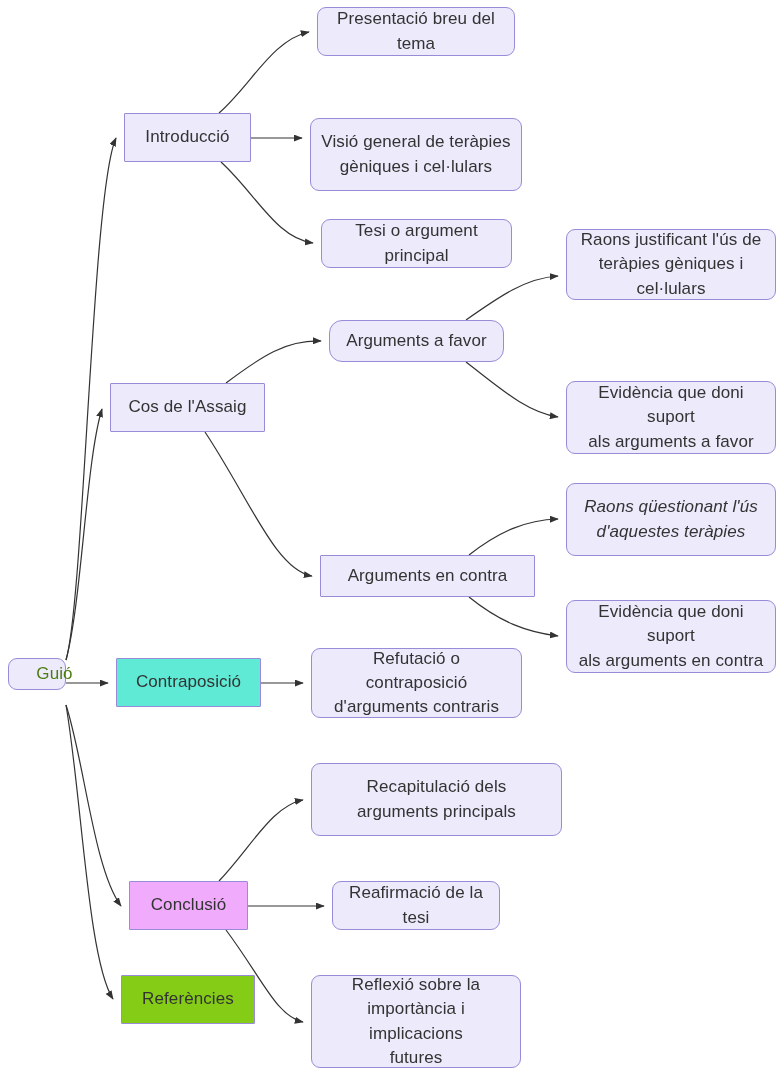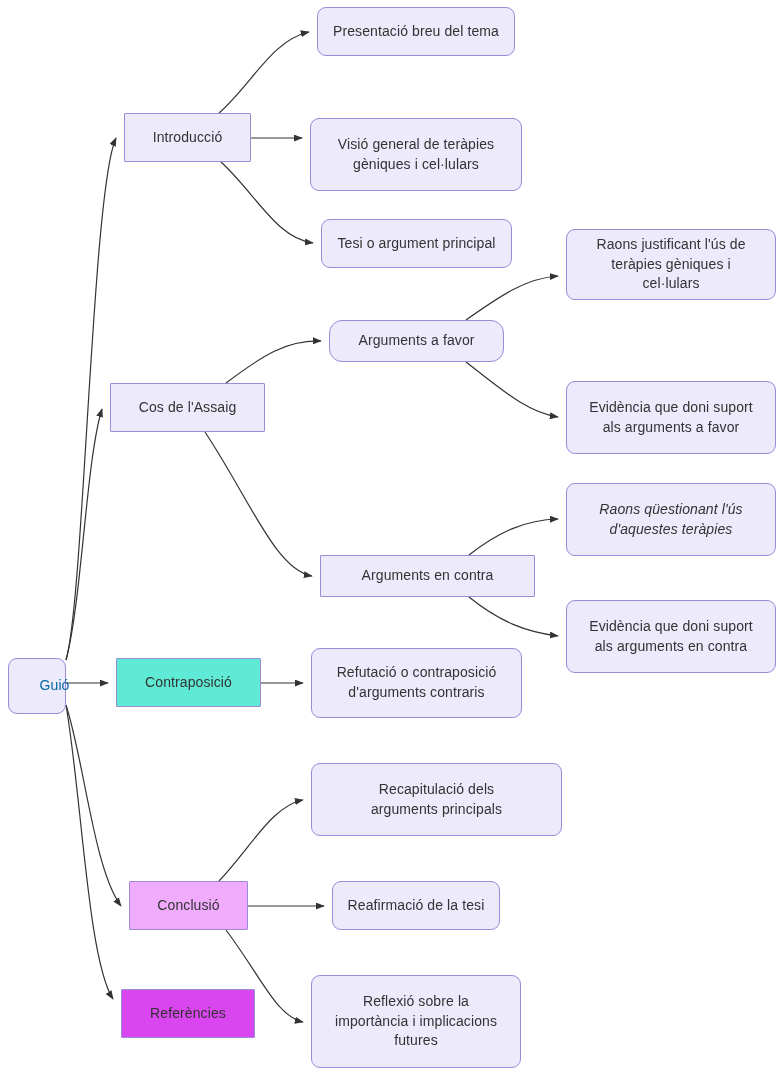--- a/index.html
+++ b/index.html
@@ -29,21 +29,21 @@
   .node {
     position: absolute;
     box-sizing: border-box;
     display: flex;
     align-items: center;
     justify-content: center;
     text-align: center;
     background: #ECEAFB;
     border: 1px solid #9A8BD9;
     color: #333333;
-    font-size: 14px;
+    font-size: 17px;
     line-height: 1.42;
     padding: 4px 8px;
     white-space: pre-line;
     letter-spacing: 0.1px;
   }
   .node.rounded { border-radius: 9px; }
   .node.sharp   { border-radius: 1px; }
   .node.root    { border-radius: 9px; border-width: 1.4px; }
   .node.leaf    { border-width: 1.4px; }
 </style>
@@ -74,26 +74,26 @@
         <path d="M 469 555 C 500 531, 526 520, 558 519" marker-end="url(#arrowhead)" stroke="#333333"></path>
         <path d="M 469 597 C 500 622, 526 632, 558 636" marker-end="url(#arrowhead)" stroke="#333333"></path>
         <path d="M 261 683 L 303 683" marker-end="url(#arrowhead)" stroke="#333333"></path>
         <path d="M 219 881 C 252 846, 272 806, 303 800" marker-end="url(#arrowhead)" stroke="#333333"></path>
         <path d="M 248 906 L 324 906" marker-end="url(#arrowhead)" stroke="#333333"></path>
         <path d="M 226 930 C 262 978, 276 1016, 303 1022" marker-end="url(#arrowhead)" stroke="#333333"></path>
       </g>
   </svg>
 
   <div id="node-layer">
-      <div class="node rounded root" style="left: 8px; top: 658px; width: 58px; height: 56px; background: rgb(236, 234, 251); border-color: rgb(154, 139, 217); color: #0369a1; padding-left: 43px;">Guió</div>
+      <div class="node rounded root" style="left: 8px; top: 658px; width: 58px; height: 32px; background: rgb(236, 234, 251); border-color: rgb(154, 139, 217); color: #4d7c0f; padding-left: 43px;">Guió</div>
       <div class="node sharp" style="left: 124px; top: 113px; width: 127px; height: 49px; background: rgb(236, 234, 251); border-color: rgb(154, 139, 217); color: rgb(51, 51, 51);">Introducció</div>
       <div class="node sharp" style="left: 110px; top: 383px; width: 155px; height: 49px; background: rgb(236, 234, 251); border-color: rgb(154, 139, 217); color: rgb(51, 51, 51);">Cos de l'Assaig</div>
       <div class="node sharp" style="left: 116px; top: 658px; width: 145px; height: 49px; background: #5eead4; border-color: rgb(154, 139, 217); color: rgb(51, 51, 51);">Contraposició</div>
       <div class="node sharp" style="left: 129px; top: 881px; width: 119px; height: 49px; background: #f0abfc; border-color: rgb(154, 139, 217); color: rgb(51, 51, 51);">Conclusió</div>
-      <div class="node sharp" style="left: 121px; top: 975px; width: 134px; height: 49px; background: #d946ef; border-color: rgb(154, 139, 217); color: rgb(51, 51, 51); margin-top: 14px;">Referències</div>
+      <div class="node sharp" style="left: 121px; top: 975px; width: 134px; height: 49px; background: #84cc16; border-color: rgb(154, 139, 217); color: rgb(51, 51, 51);">Referències</div>
       <div class="node rounded leaf" style="left: 317px; top: 7px; width: 198px; height: 49px; background: rgb(236, 234, 251); border-color: rgb(154, 139, 217); color: rgb(51, 51, 51);">Presentació breu del tema</div>
       <div class="node rounded leaf" style="left: 310px; top: 118px; width: 212px; height: 73px; background: rgb(236, 234, 251); border-color: rgb(154, 139, 217); color: rgb(51, 51, 51);">Visió general de teràpies
 gèniques i cel·lulars</div>
       <div class="node rounded leaf" style="left: 321px; top: 219px; width: 191px; height: 49px; background: rgb(236, 234, 251); border-color: rgb(154, 139, 217); color: rgb(51, 51, 51);">Tesi o argument principal</div>
       <div class="node sharp leaf" style="left: 329px; top: 320px; width: 175px; height: 42px; background: rgb(236, 234, 251); border-color: rgb(154, 139, 217); color: rgb(51, 51, 51); border-radius: 13px;">Arguments a favor</div>
       <div class="node sharp leaf" style="left: 320px; top: 555px; width: 215px; height: 42px; background: rgb(236, 234, 251); border-color: rgb(154, 139, 217); color: rgb(51, 51, 51);">Arguments en contra</div>
       <div class="node rounded leaf" style="left: 311px; top: 648px; width: 211px; height: 70px; background: rgb(236, 234, 251); border-color: rgb(154, 139, 217); color: rgb(51, 51, 51);">Refutació o contraposició
 d'arguments contraris</div>
       <div class="node rounded leaf" style="left: 311px; top: 763px; width: 251px; height: 73px; background: rgb(236, 234, 251); border-color: rgb(154, 139, 217); color: rgb(51, 51, 51);">Recapitulació dels
 arguments principals</div>

